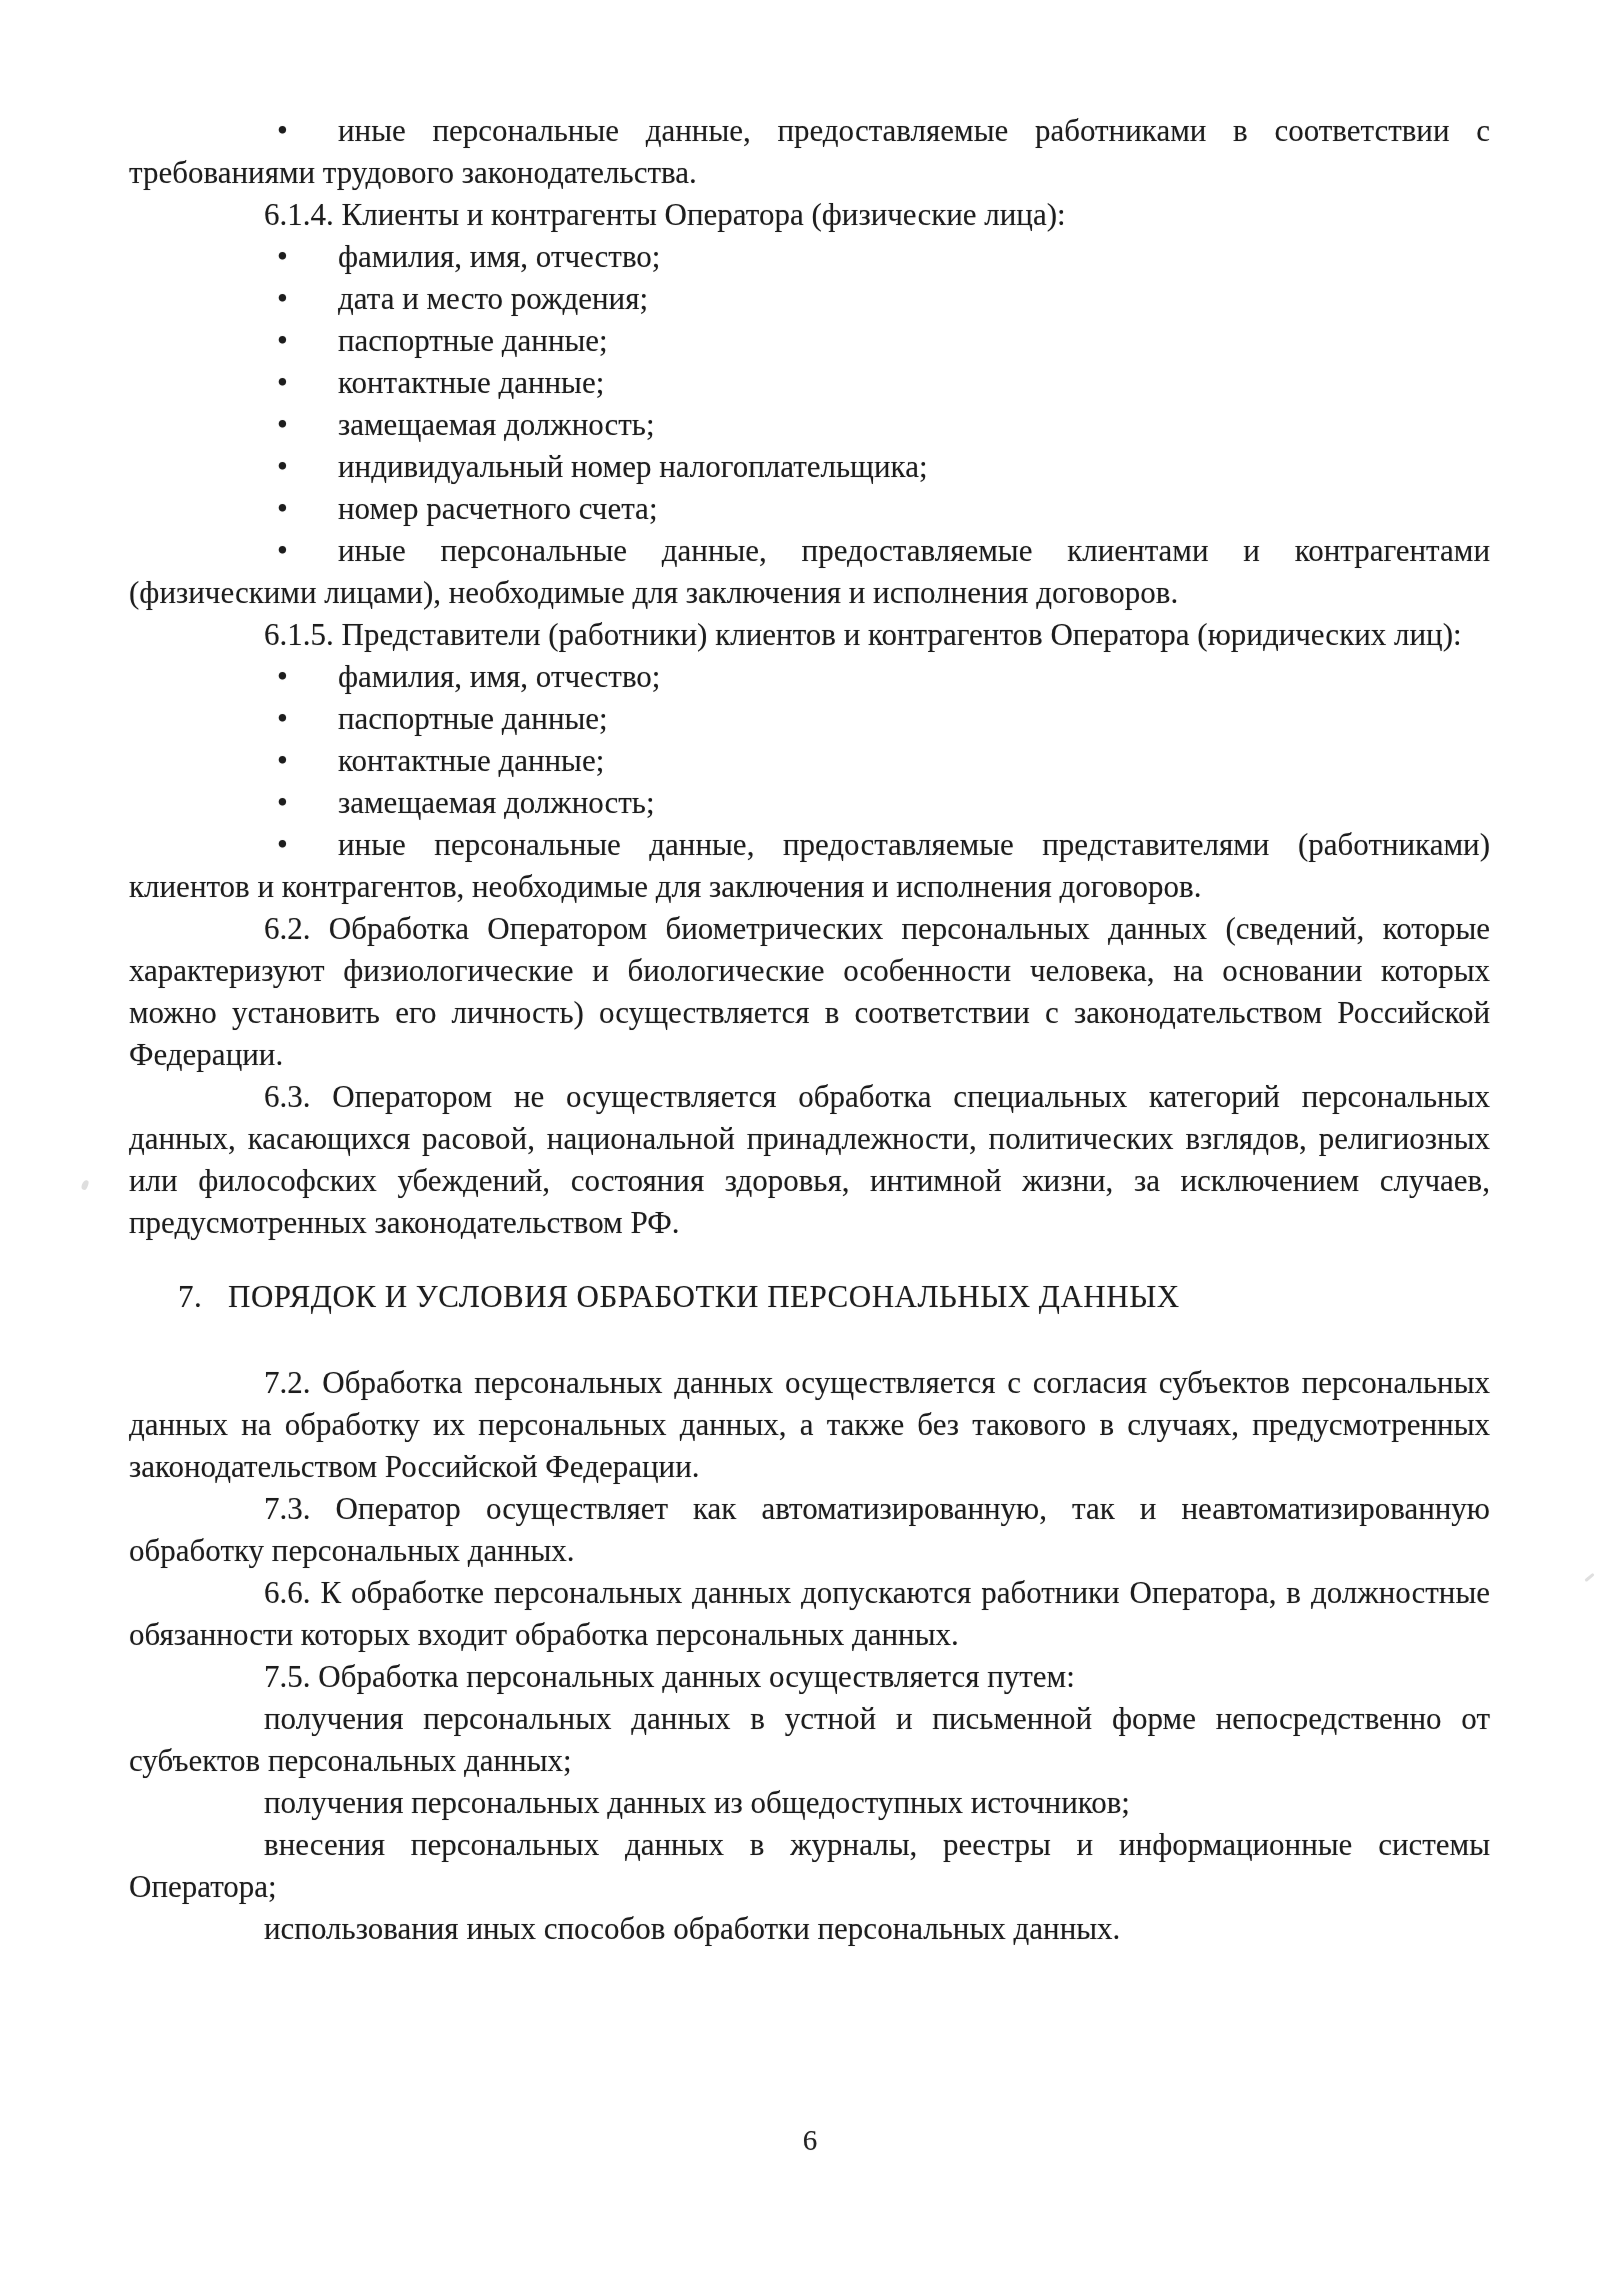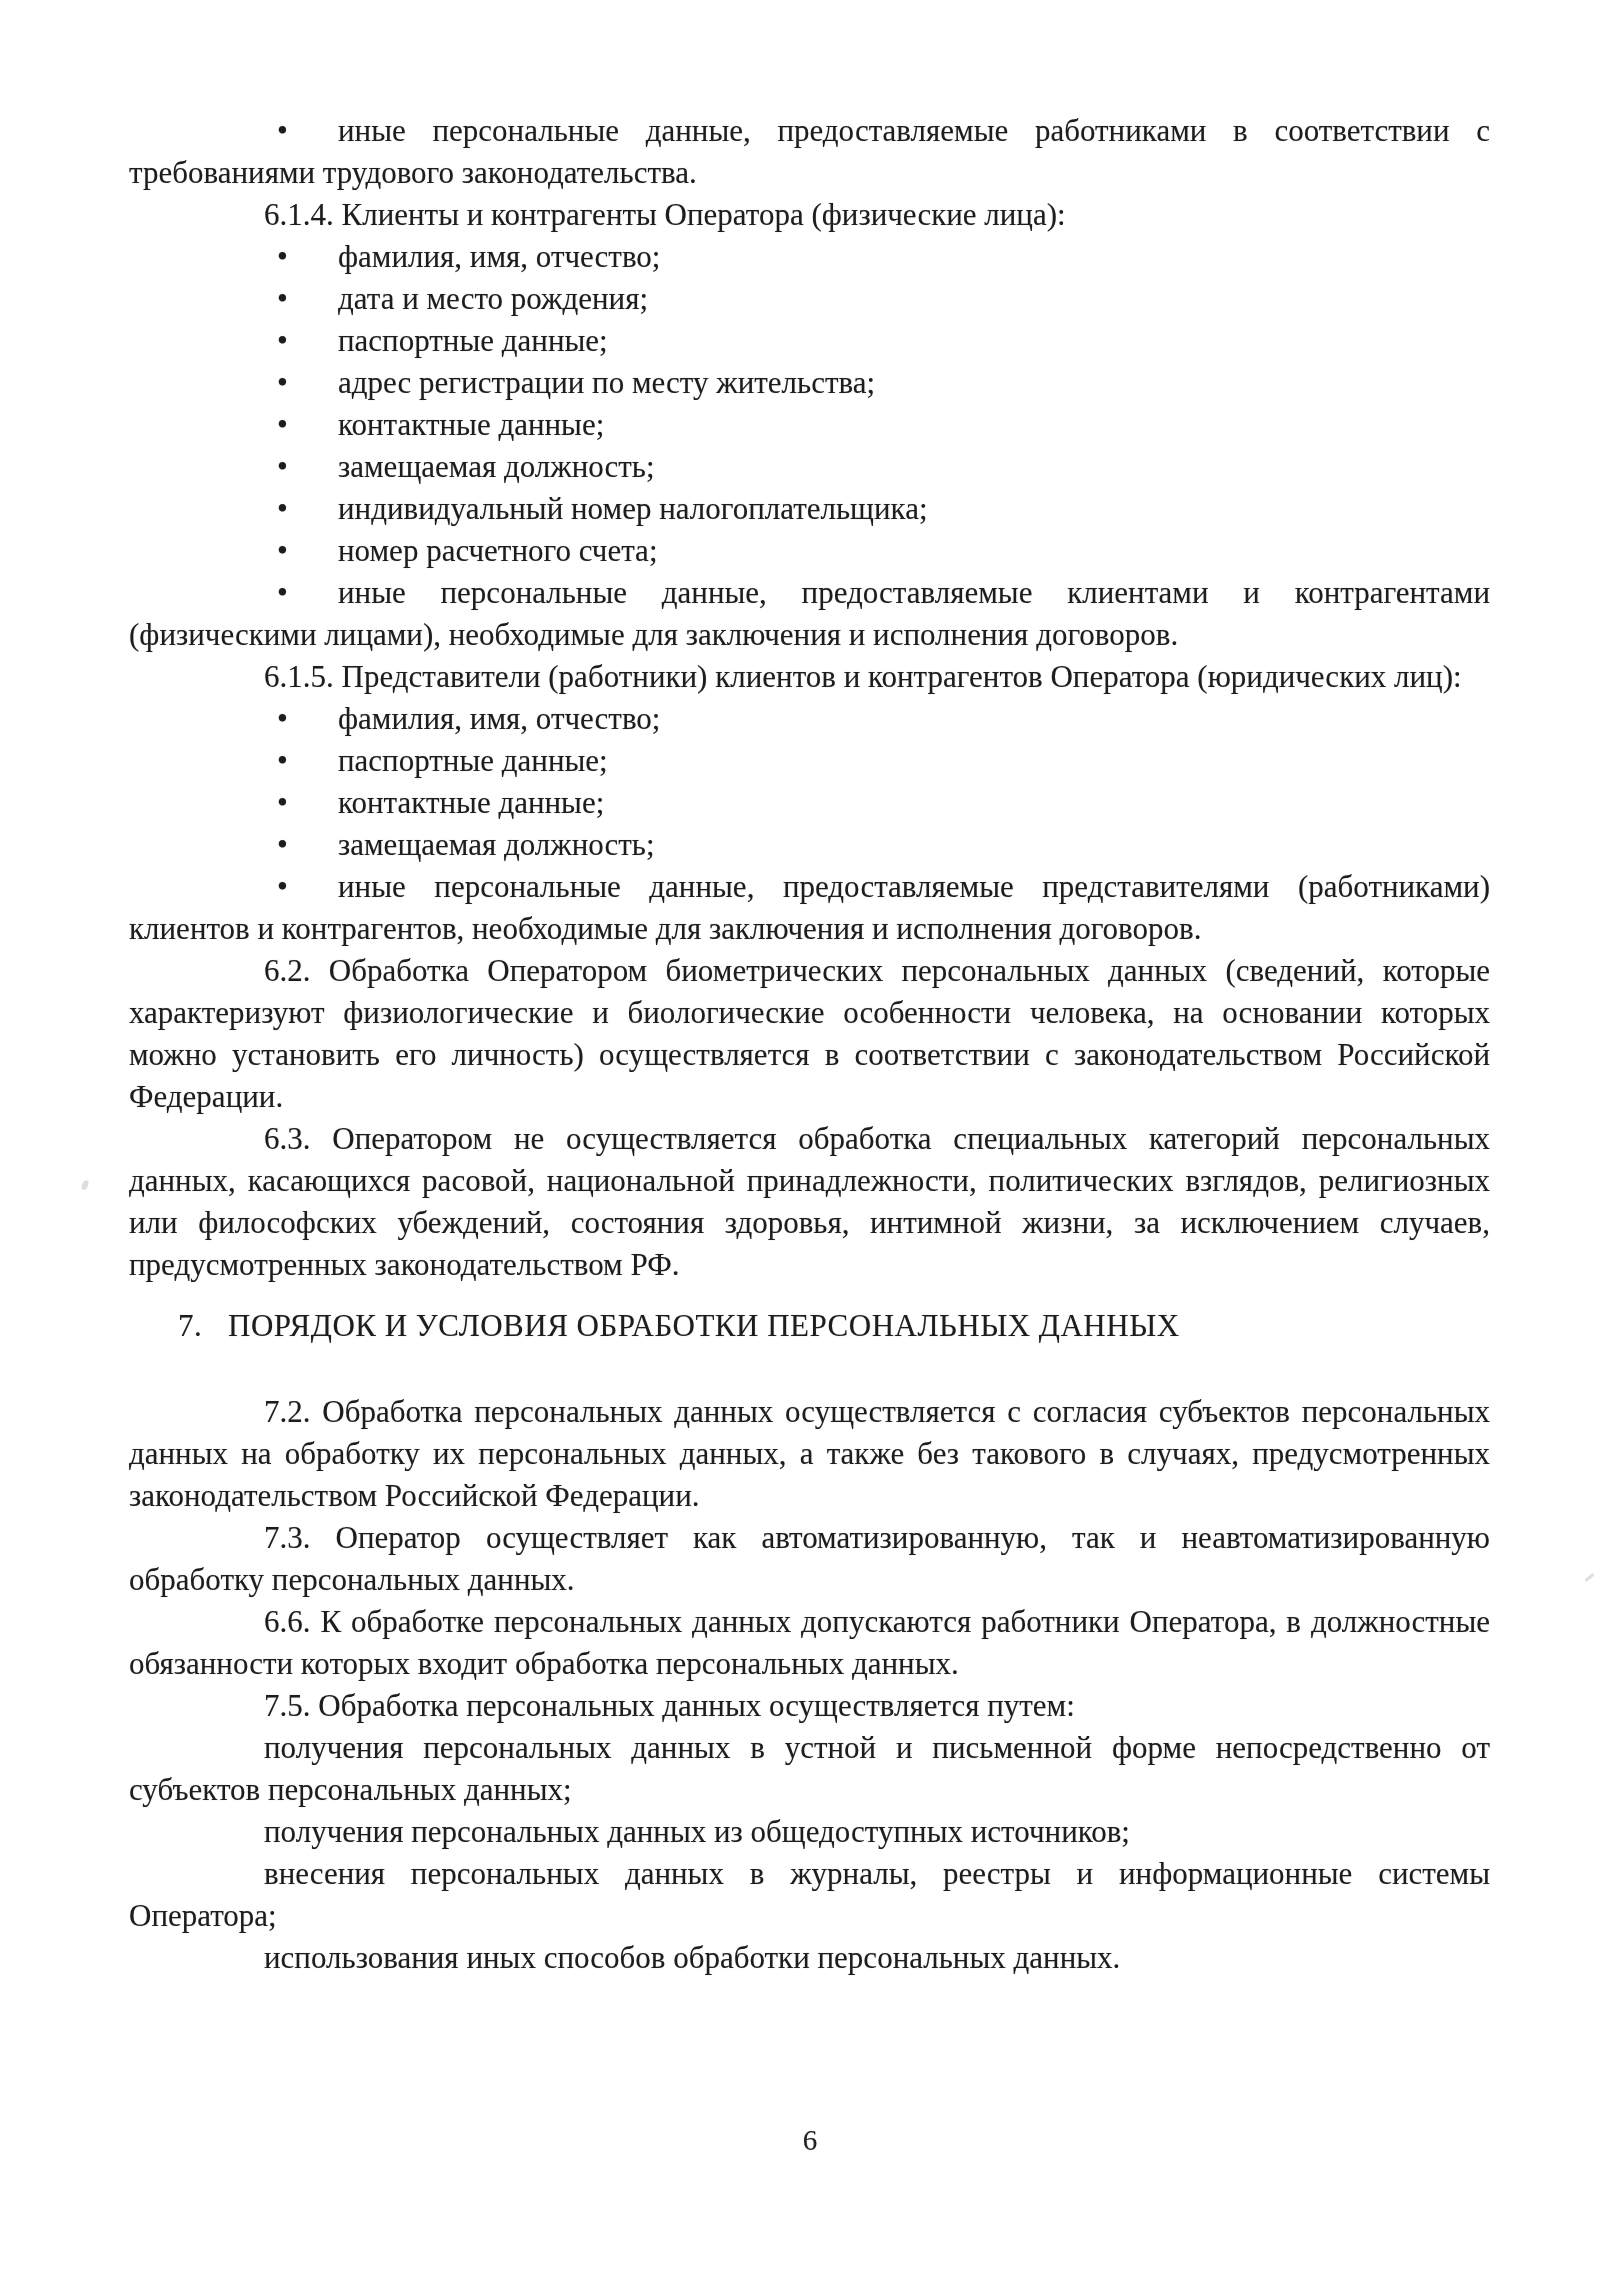--- a/index.html
+++ b/index.html
@@ -41,21 +41,21 @@
   
   .para.bullet {
     text-indent: 148px;
   }
   .bullet-marker {
     display: inline-block;
     width: 61px;
     text-indent: 0;
   }
   .heading {
-    margin: 19px 0 44px 49px;
+    margin: 32px 0 44px 49px;
     font-size: 31px;
     font-weight: normal;
     line-height: 42px;
     text-align: left;
     text-indent: 0;
     letter-spacing: 0.5px;
   }
   .heading .h-num {
     display: inline-block;
     width: 50px;
@@ -100,21 +100,20 @@
 <div class="page">
   <div class="content">
 
     <p class="para bullet"><span class="bullet-marker">•</span><span>иные персональные данные, предоставляемые работниками в соответствии с требованиями трудового законодательства.</span></p>
 
     <p class="para numbered">6.1.4. Клиенты и контрагенты Оператора (физические лица):</p>
 
     <p class="para bullet"><span class="bullet-marker">•</span><span>фамилия, имя, отчество;</span></p>
     <p class="para bullet"><span class="bullet-marker">•</span><span>дата и место рождения;</span></p>
     <p class="para bullet"><span class="bullet-marker">•</span><span>паспортные данные;</span></p>
-    <p class="para bullet"><span class="bullet-marker">•</span><span>адрес регистрации по месту жительства;</span></p>
     <p class="para bullet"><span class="bullet-marker">•</span><span>контактные данные;</span></p>
     <p class="para bullet"><span class="bullet-marker">•</span><span>замещаемая должность;</span></p>
     <p class="para bullet"><span class="bullet-marker">•</span><span>индивидуальный номер налогоплательщика;</span></p>
     <p class="para bullet"><span class="bullet-marker">•</span><span>номер расчетного счета;</span></p>
     <p class="para bullet"><span class="bullet-marker">•</span><span>иные персональные данные, предоставляемые клиентами и контрагентами (физическими лицами), необходимые для заключения и исполнения договоров.</span></p>
 
     <p class="para numbered">6.1.5. Представители (работники) клиентов и контрагентов Оператора (юридических лиц):</p>
 
     <p class="para bullet"><span class="bullet-marker">•</span><span>фамилия, имя, отчество;</span></p>
     <p class="para bullet"><span class="bullet-marker">•</span><span>паспортные данные;</span></p>

